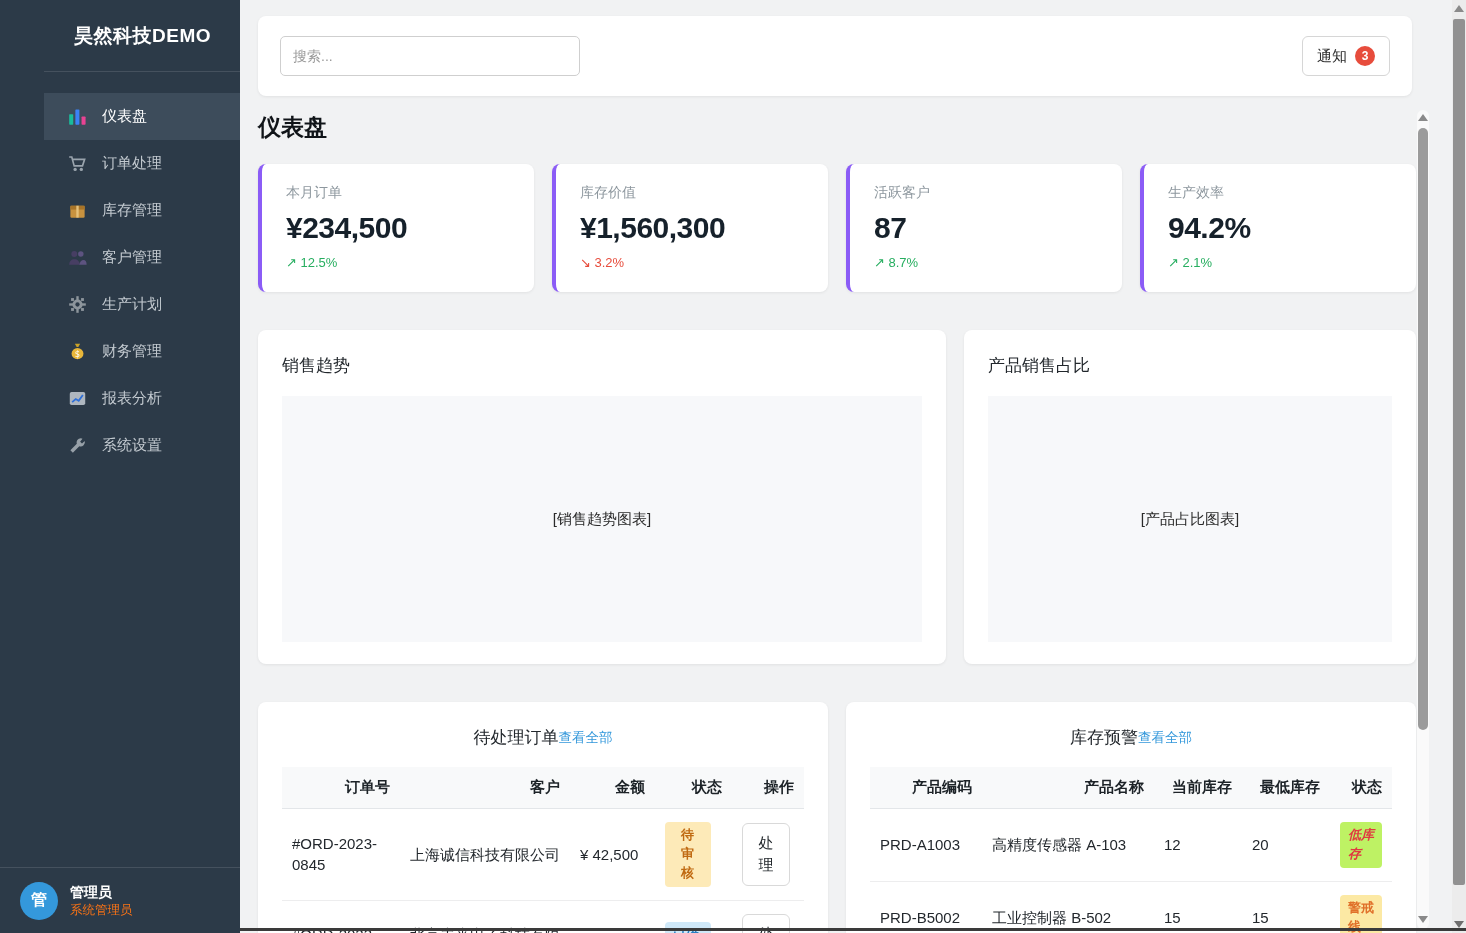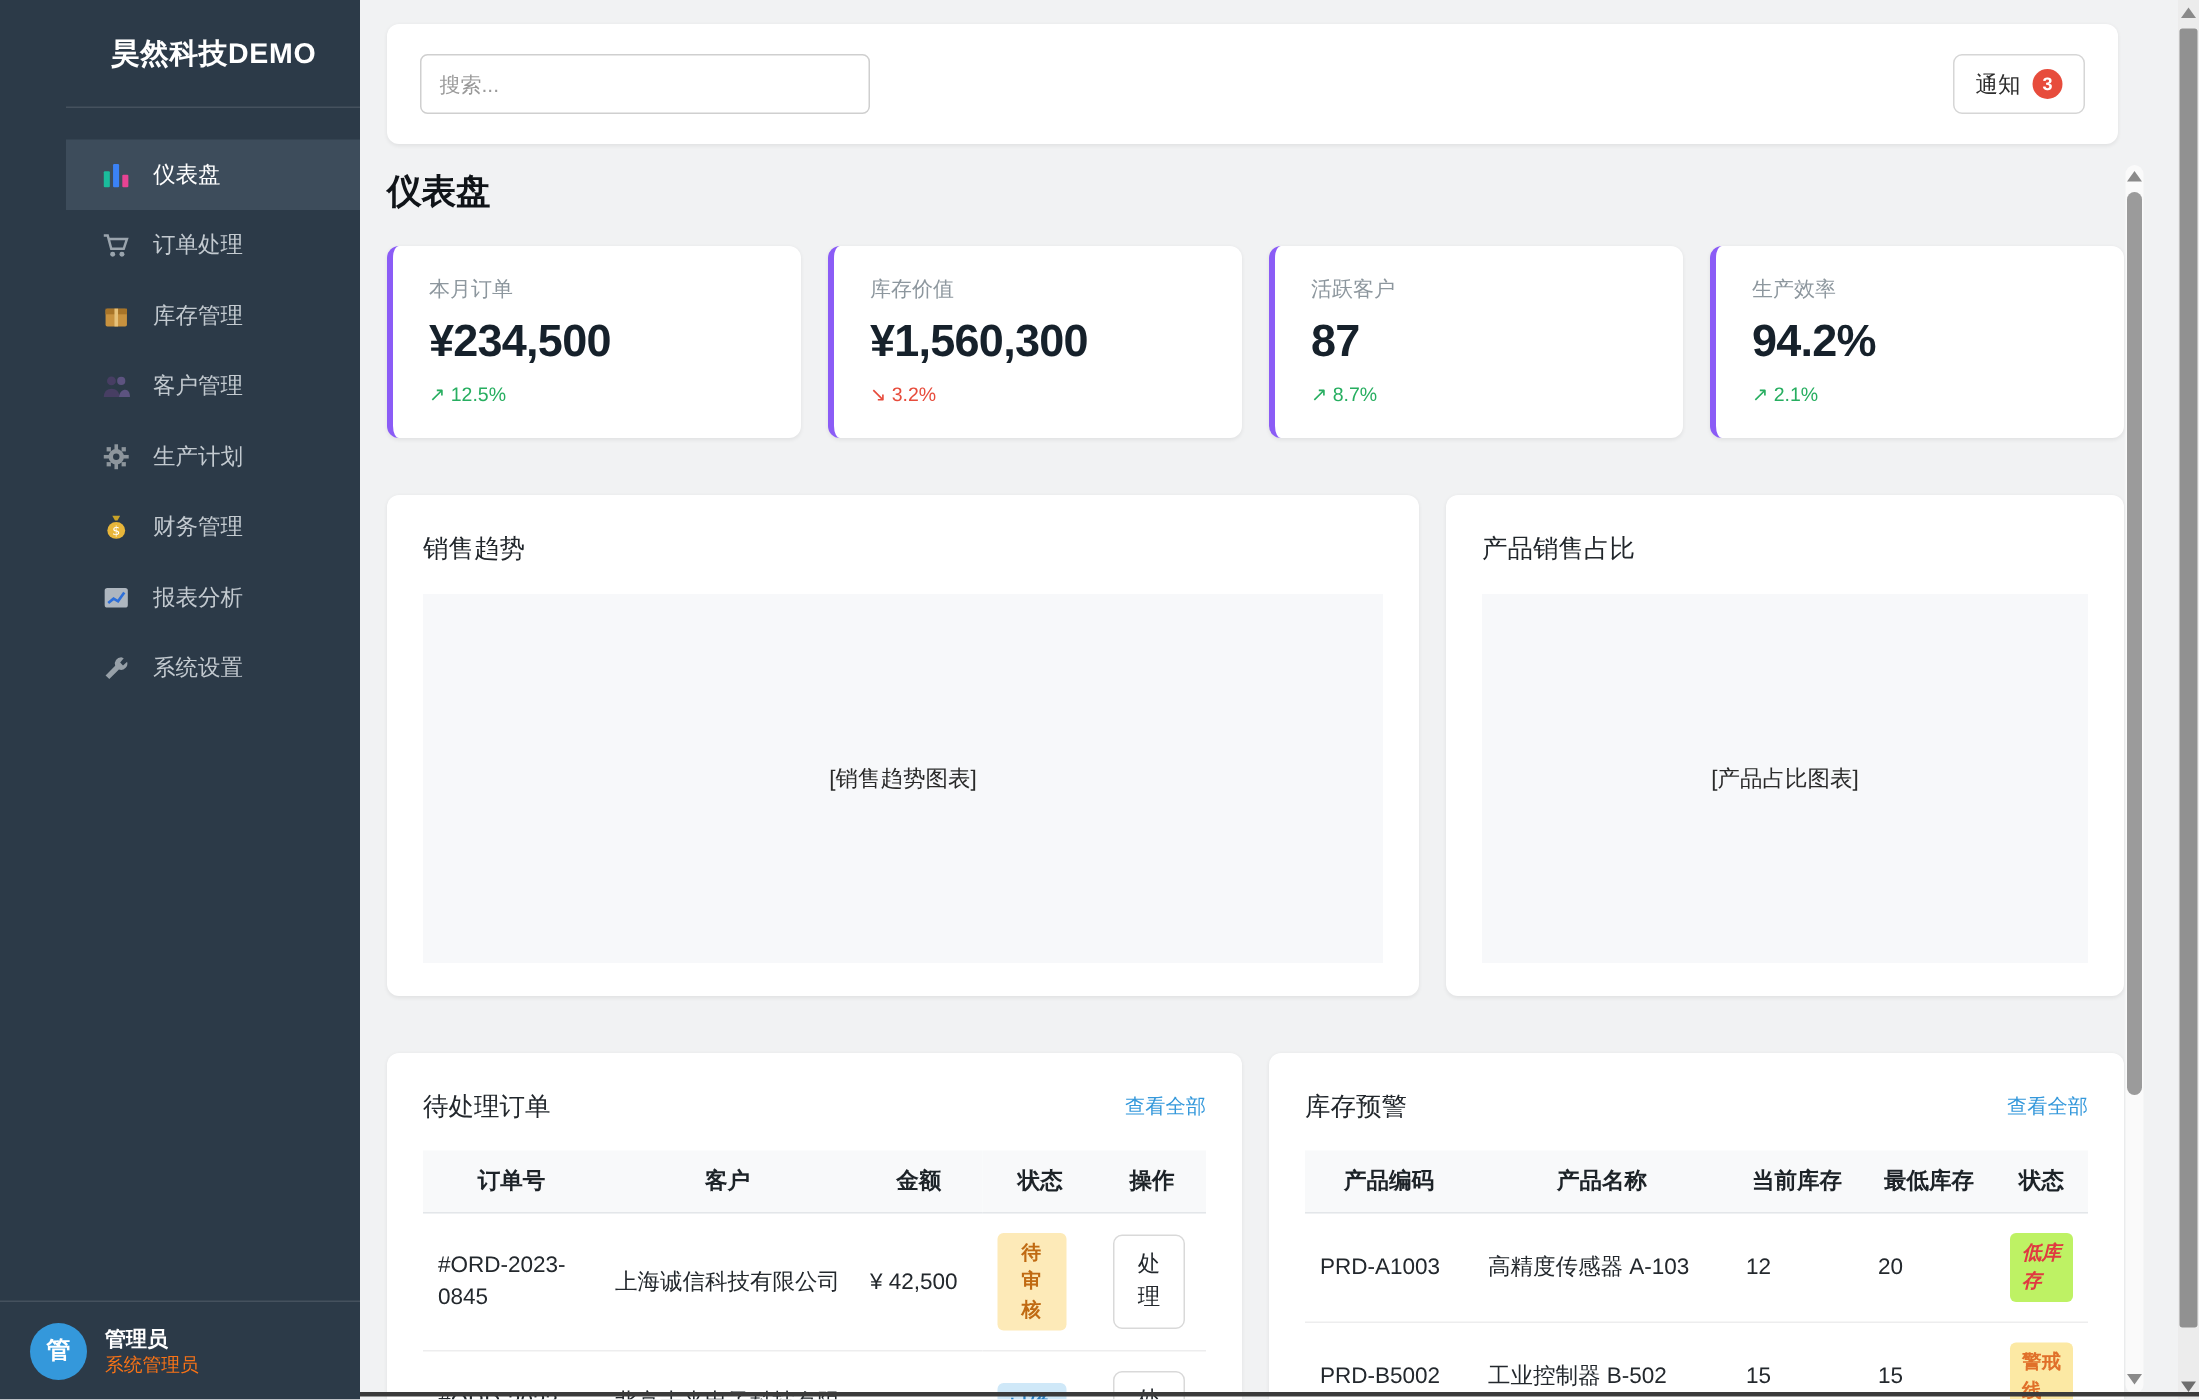--- a/index.html
+++ b/index.html
@@ -46,24 +46,24 @@
   .charts-row { display:flex; gap:18px; margin-top:38px; }
   .chart-card { height:334px; padding:24px; }
   .chart-card.wide { width:688px; }
   .chart-card.narrow { width:452px; }
   .card-title { font-size:17px; font-weight:500; color:#22272c; }
   .chart-placeholder { margin-top:19px; height:246px; background:#f7f8fa; display:flex; align-items:center; justify-content:center; font-size:15px; color:#2a2a2a; }
 
   
   .tables-row { display:flex; gap:18px; margin-top:38px; }
   .table-card { width:570px; height:420px; padding:24px; }
-  .table-head { display:flex; align-items:center; justify-content:space-between; margin-bottom:18px; }
+  .table-head { display:flex; align-items:center; justify-content:center; margin-bottom:18px; }
   .view-all { font-size:13.5px; color:#3498db; text-decoration:none; cursor:pointer; }
   table { width:100%; border-collapse:collapse; table-layout:fixed; }
-  th { background:#f8f9fa; text-align:center; font-size:15px; font-weight:bold; color:#1d2328; padding:11px 10px; }
+  th { background:#f8f9fa; text-align:right; font-size:15px; font-weight:bold; color:#1d2328; padding:11px 10px; }
   td { font-size:15px; color:#23282d; padding:13px 10px; border-bottom:1px solid #ededee; vertical-align:middle; line-height:1.4; }
   thead tr { border-bottom:1px solid #e3e6e9; }
 
   .badge { display:inline-block; padding:4px 8px; border-radius:4px; font-size:13px; font-weight:bold; line-height:1.45; }
   .badge.pending   { background:#fdeab8; color:#c06a12; max-width:46px;padding-left:16px; }
   .badge.confirmed { background:#cfe8f8; color:#2a7fc1; max-width:46px; }
   .badge.low       { background:#bef264; color:#e03a41;font-style:italic; }
   .badge.warn      { background:#fce9a4; color:#e0702a; }
 
   .row-action-btn { width:48px; background:#fff; border:1px solid #d9d9d9; border-radius:6px; padding:8px 12px; font-size:15px; color:#23282d; line-height:1.5; cursor:pointer; font-family:inherit; }

